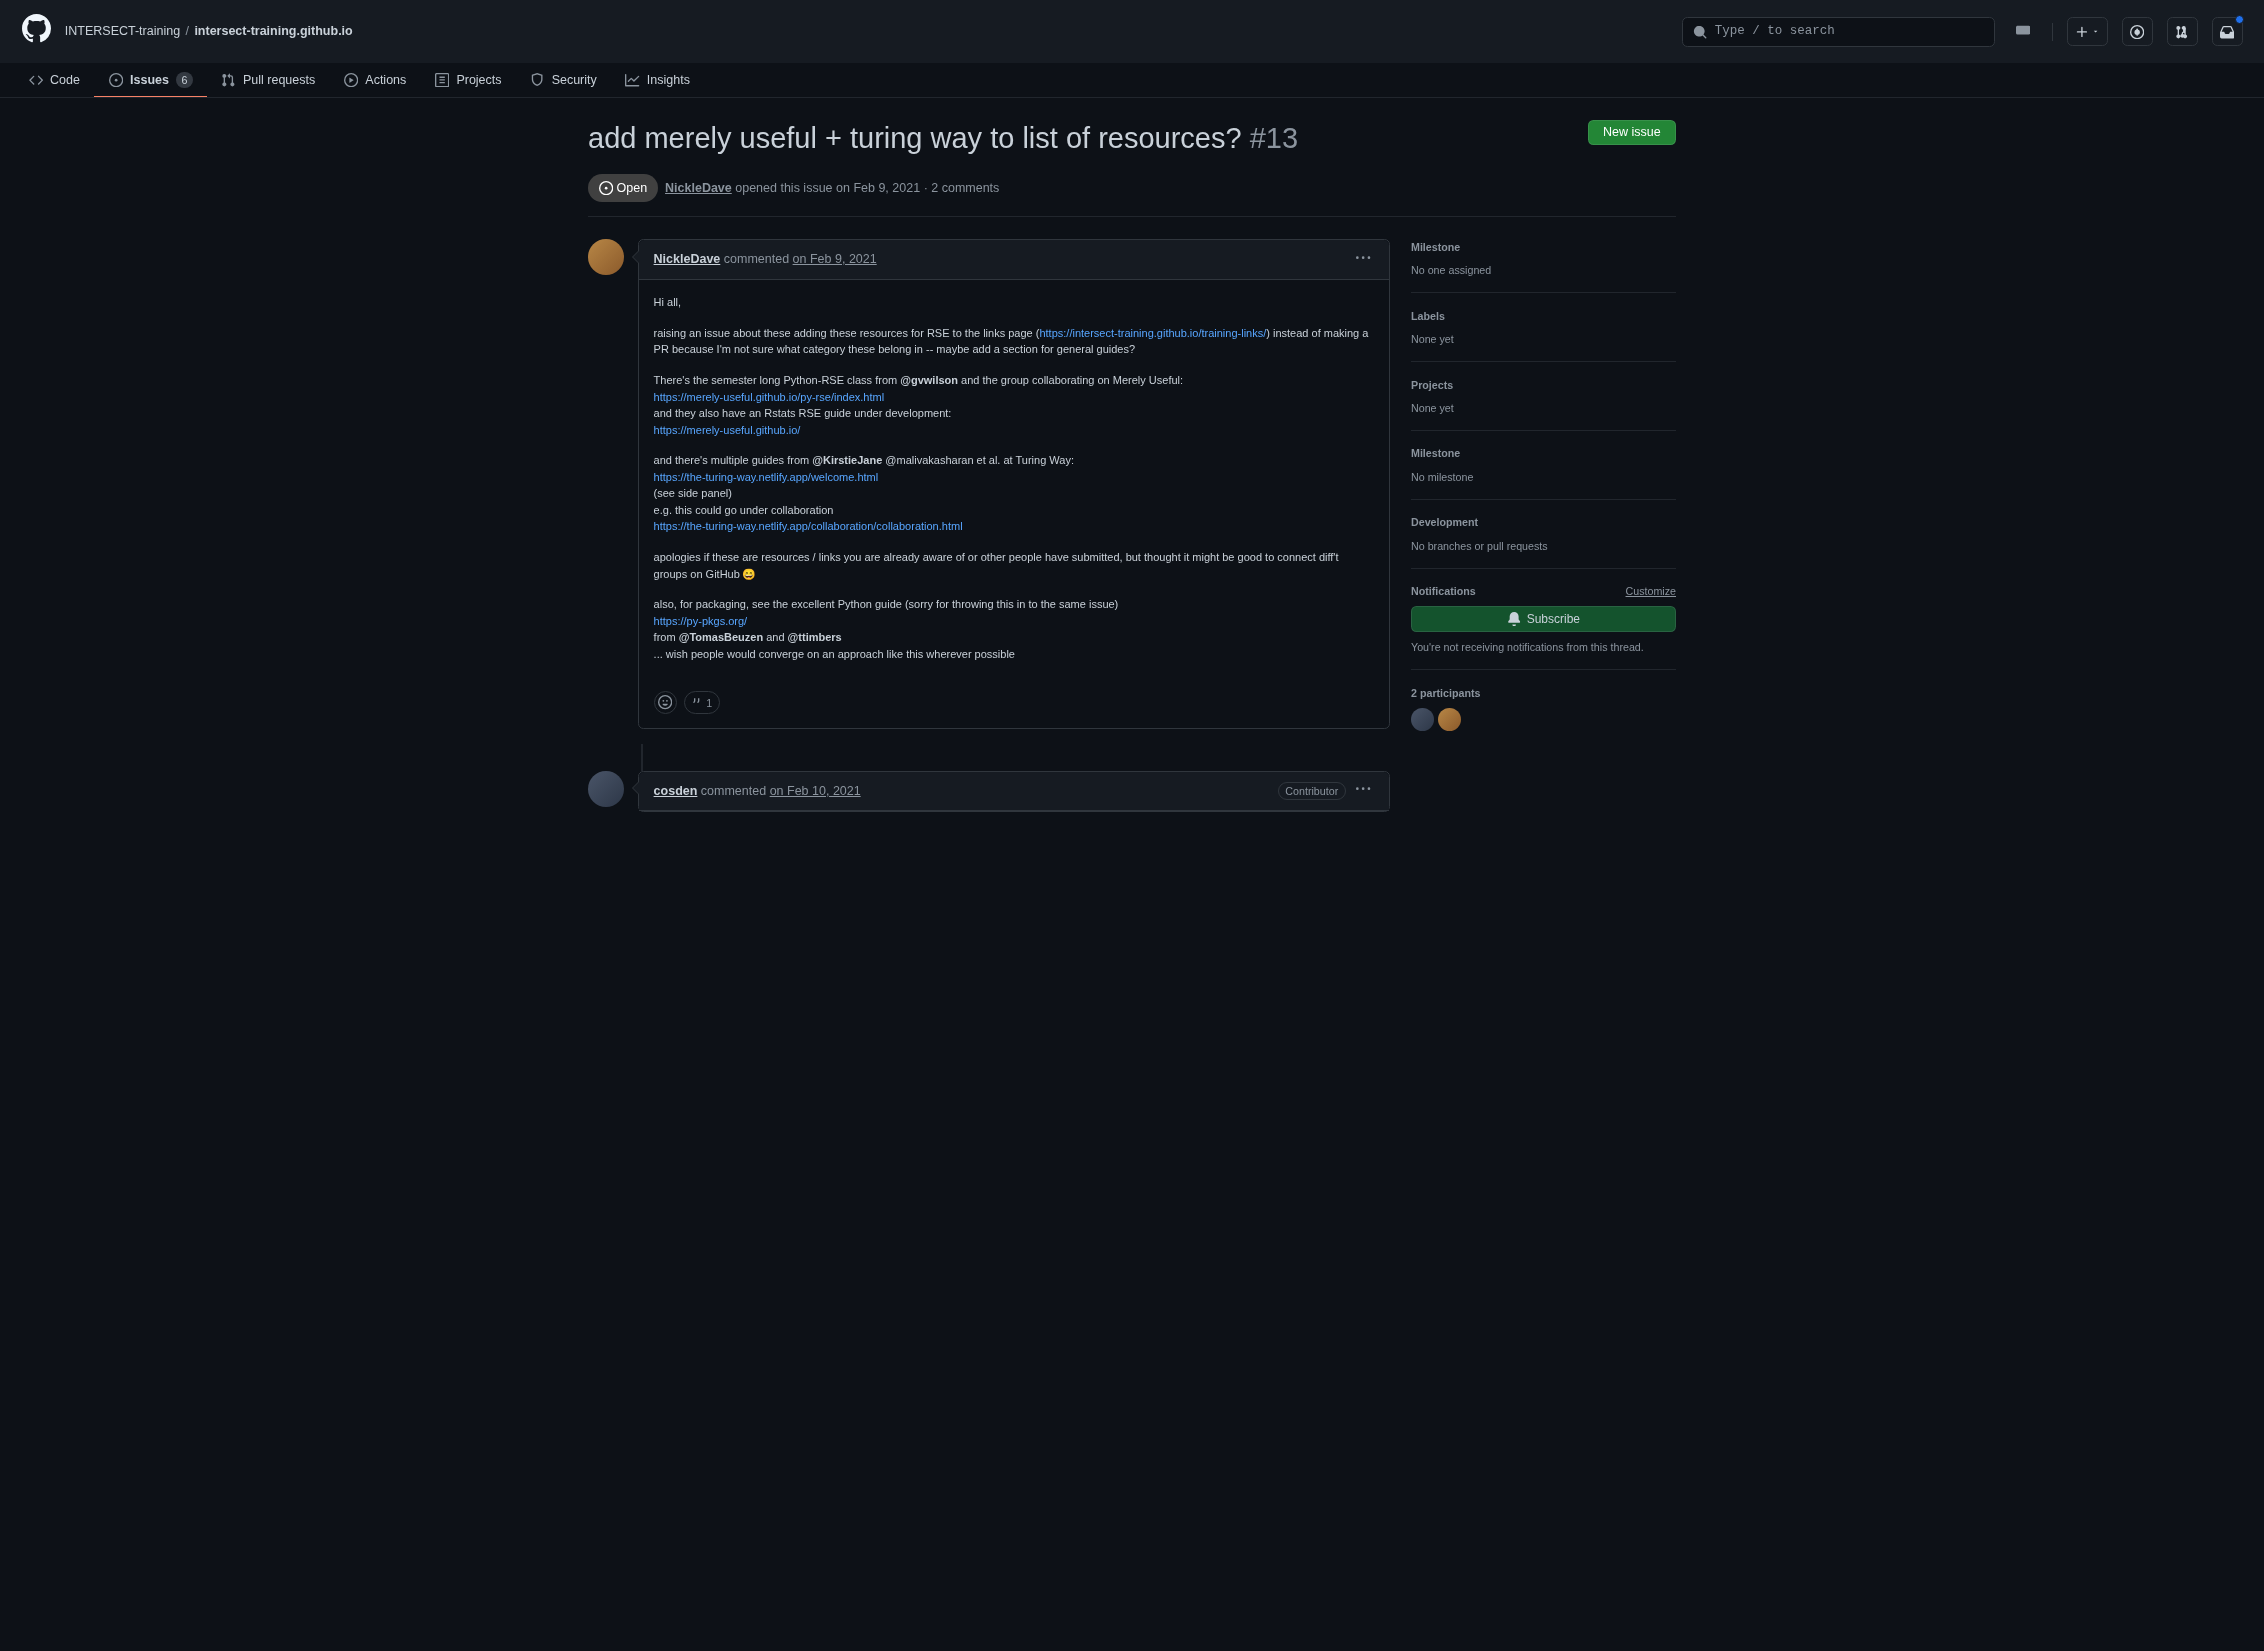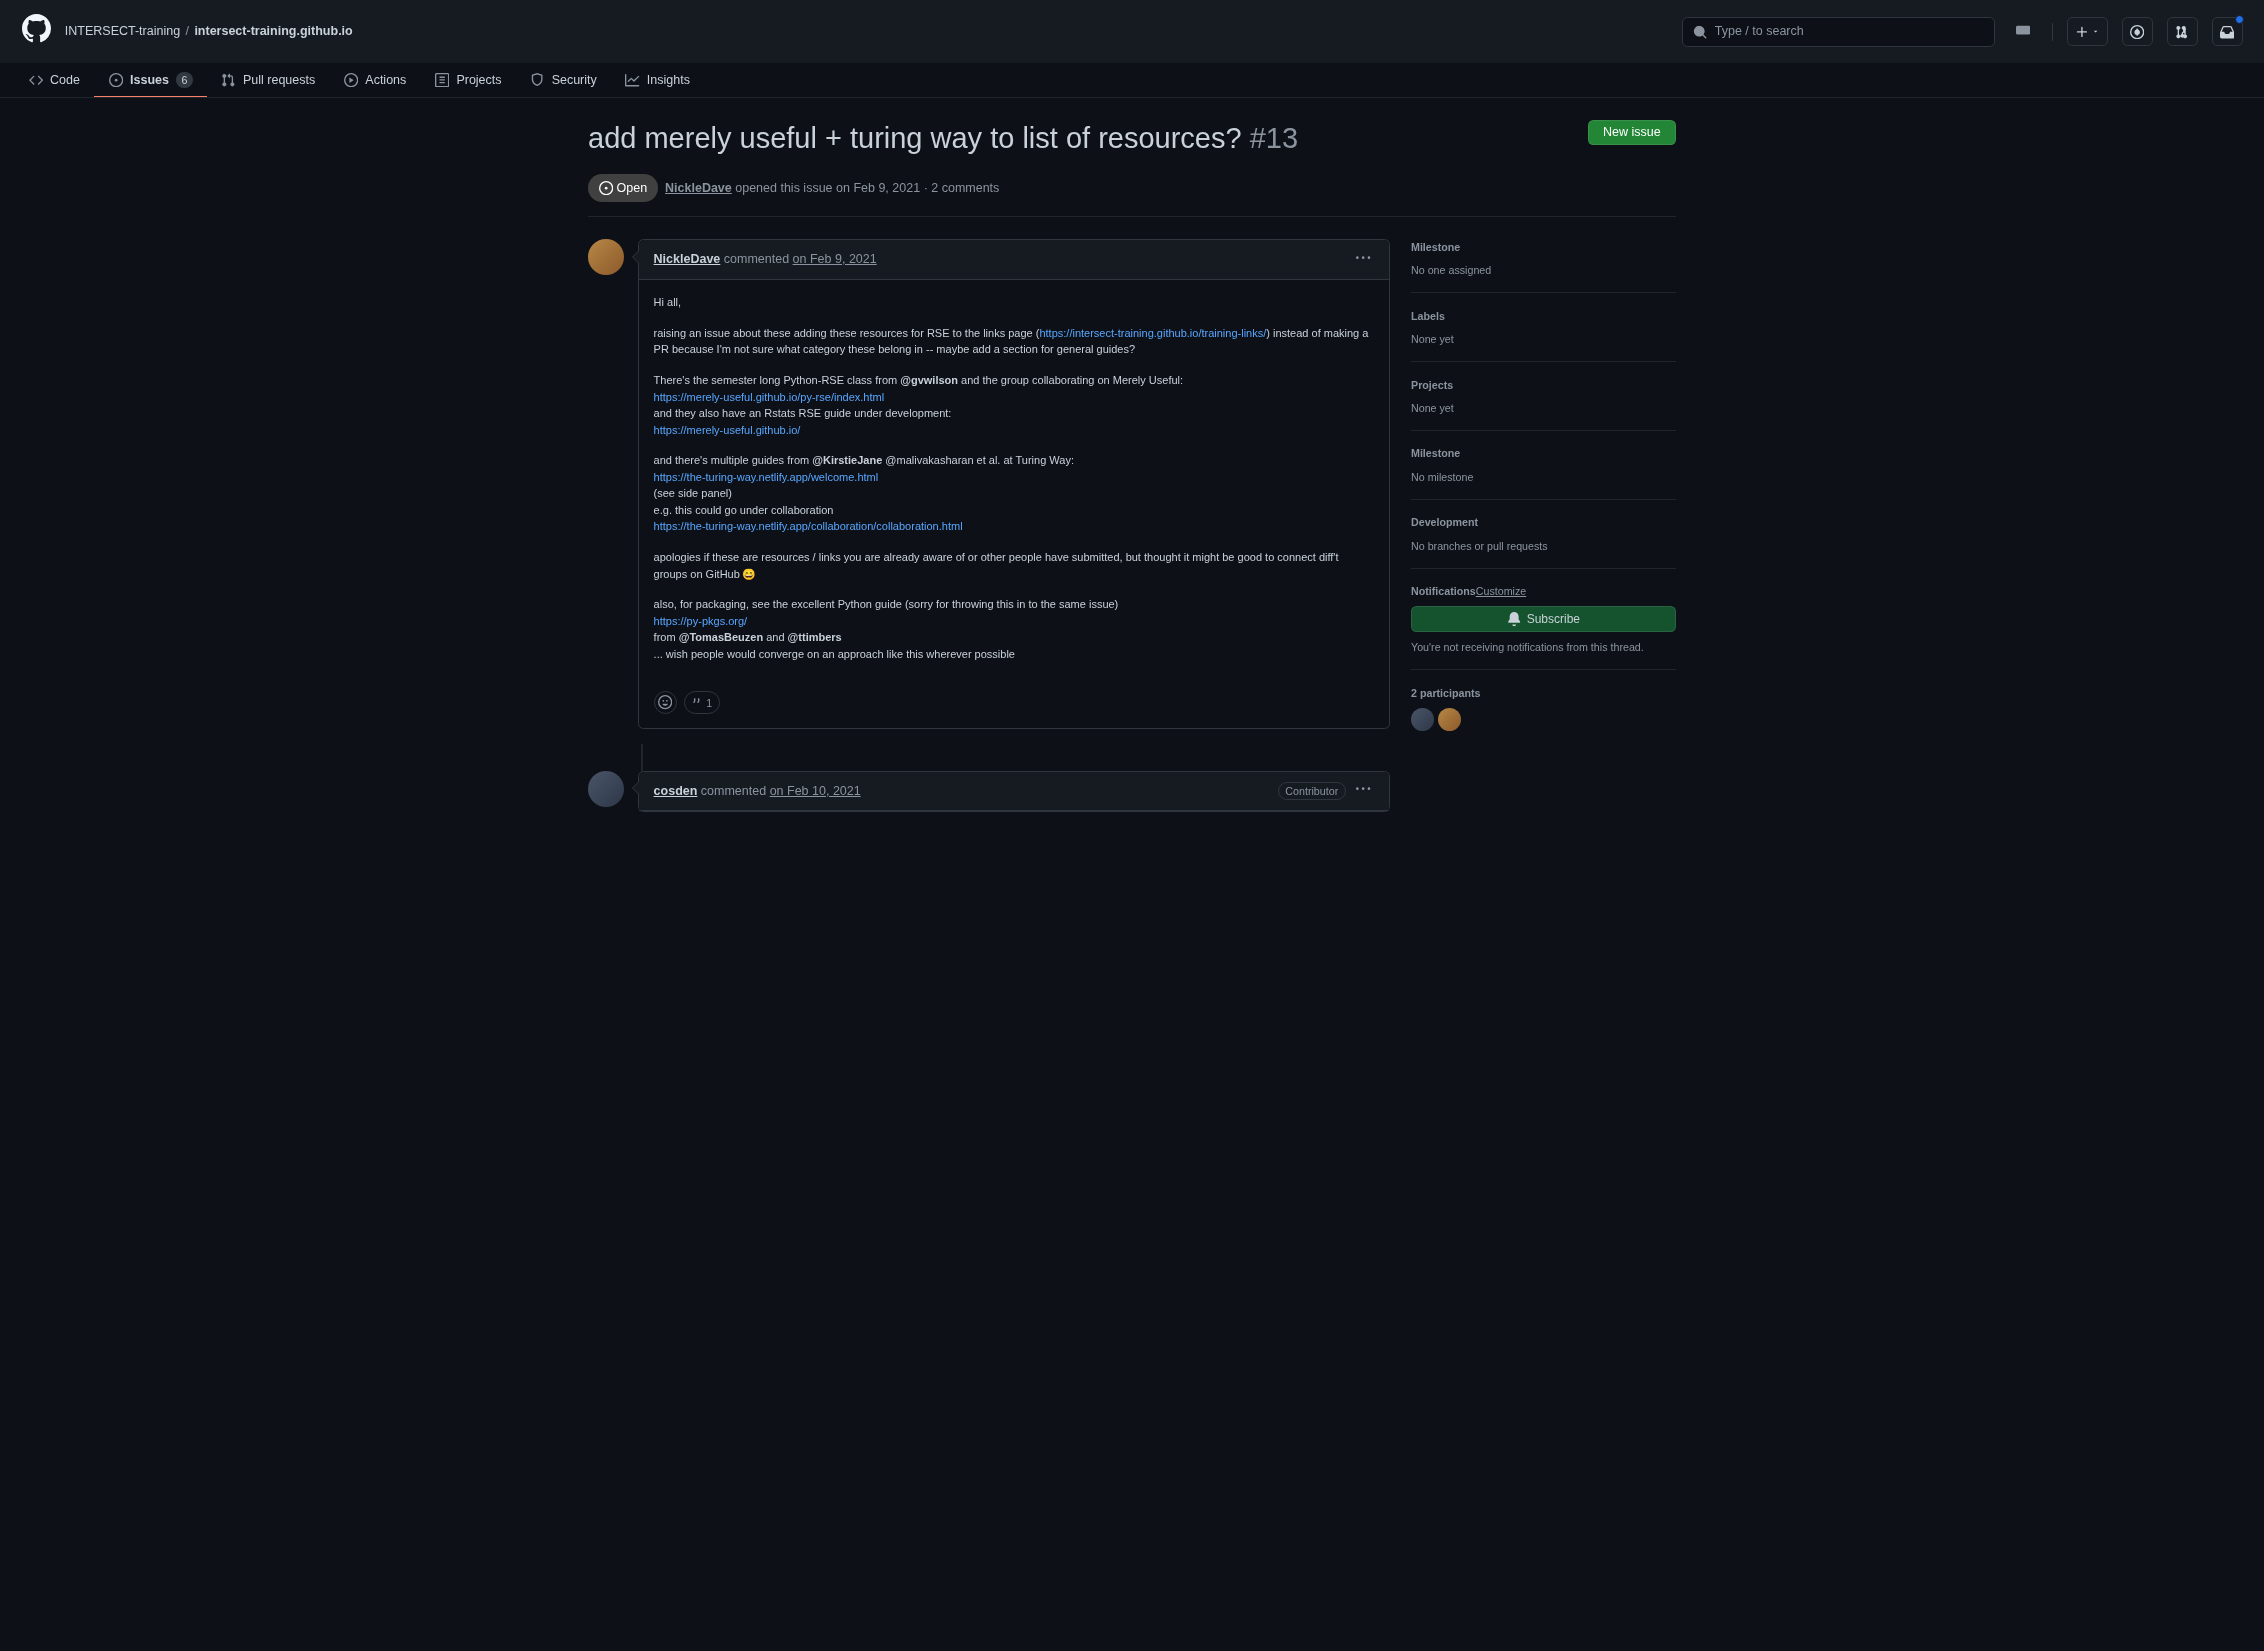--- a/index.html
+++ b/index.html
@@ -26,20 +26,21 @@
     .search-box {
       background: #0d1117;
       border: 0.9px solid #30363d;
       border-radius: 5.4px;
       display: flex;
       align-items: center;
       padding: 4.5px 10.7px;
       gap: 7.2px;
       color: #8b949e;
       width: 313px;
+      font-family: Liberation Mono, monospace;
     }
     .header-btn {
       background: transparent;
       border: 0.9px solid #30363d;
       border-radius: 5.4px;
       padding: 3.6px 7.2px;
       color: #c9d1d9;
       display: inline-flex;
       align-items: center;
       justify-content: center;
@@ -205,21 +206,21 @@
       width: 1.8px;
       height: 27px;
       background: #21262d;
       margin-left: 53px;
     }
     
     .sidebar-section { padding: 14.3px 0; border-bottom: 0.9px solid #21262d; font-size: 10.7px; }
     .sidebar-section:first-child { padding-top: 0; }
     .sidebar-label { font-weight: 600; color: #8b949e; margin-bottom: 7.2px; display: block; }
     .sidebar-value { color: #8b949e; }
-    .sidebar-head-row { display: flex; align-items: center; justify-content: flex-start; margin-bottom: 7.2px; }
+    .sidebar-head-row { display: flex; align-items: center; justify-content: space-between; margin-bottom: 7.2px; }
     .customize-link { color: #8b949e; font-size: 10.7px; }
     .subscribe-btn {
       width: 100%;
       background: #14532d;
       border: 0.9px solid rgba(240,246,252,0.1);
       border-radius: 5.4px;
       padding: 4.5px 14.3px;
       color: #c9d1d9;
       display: inline-flex;
       align-items: center;

